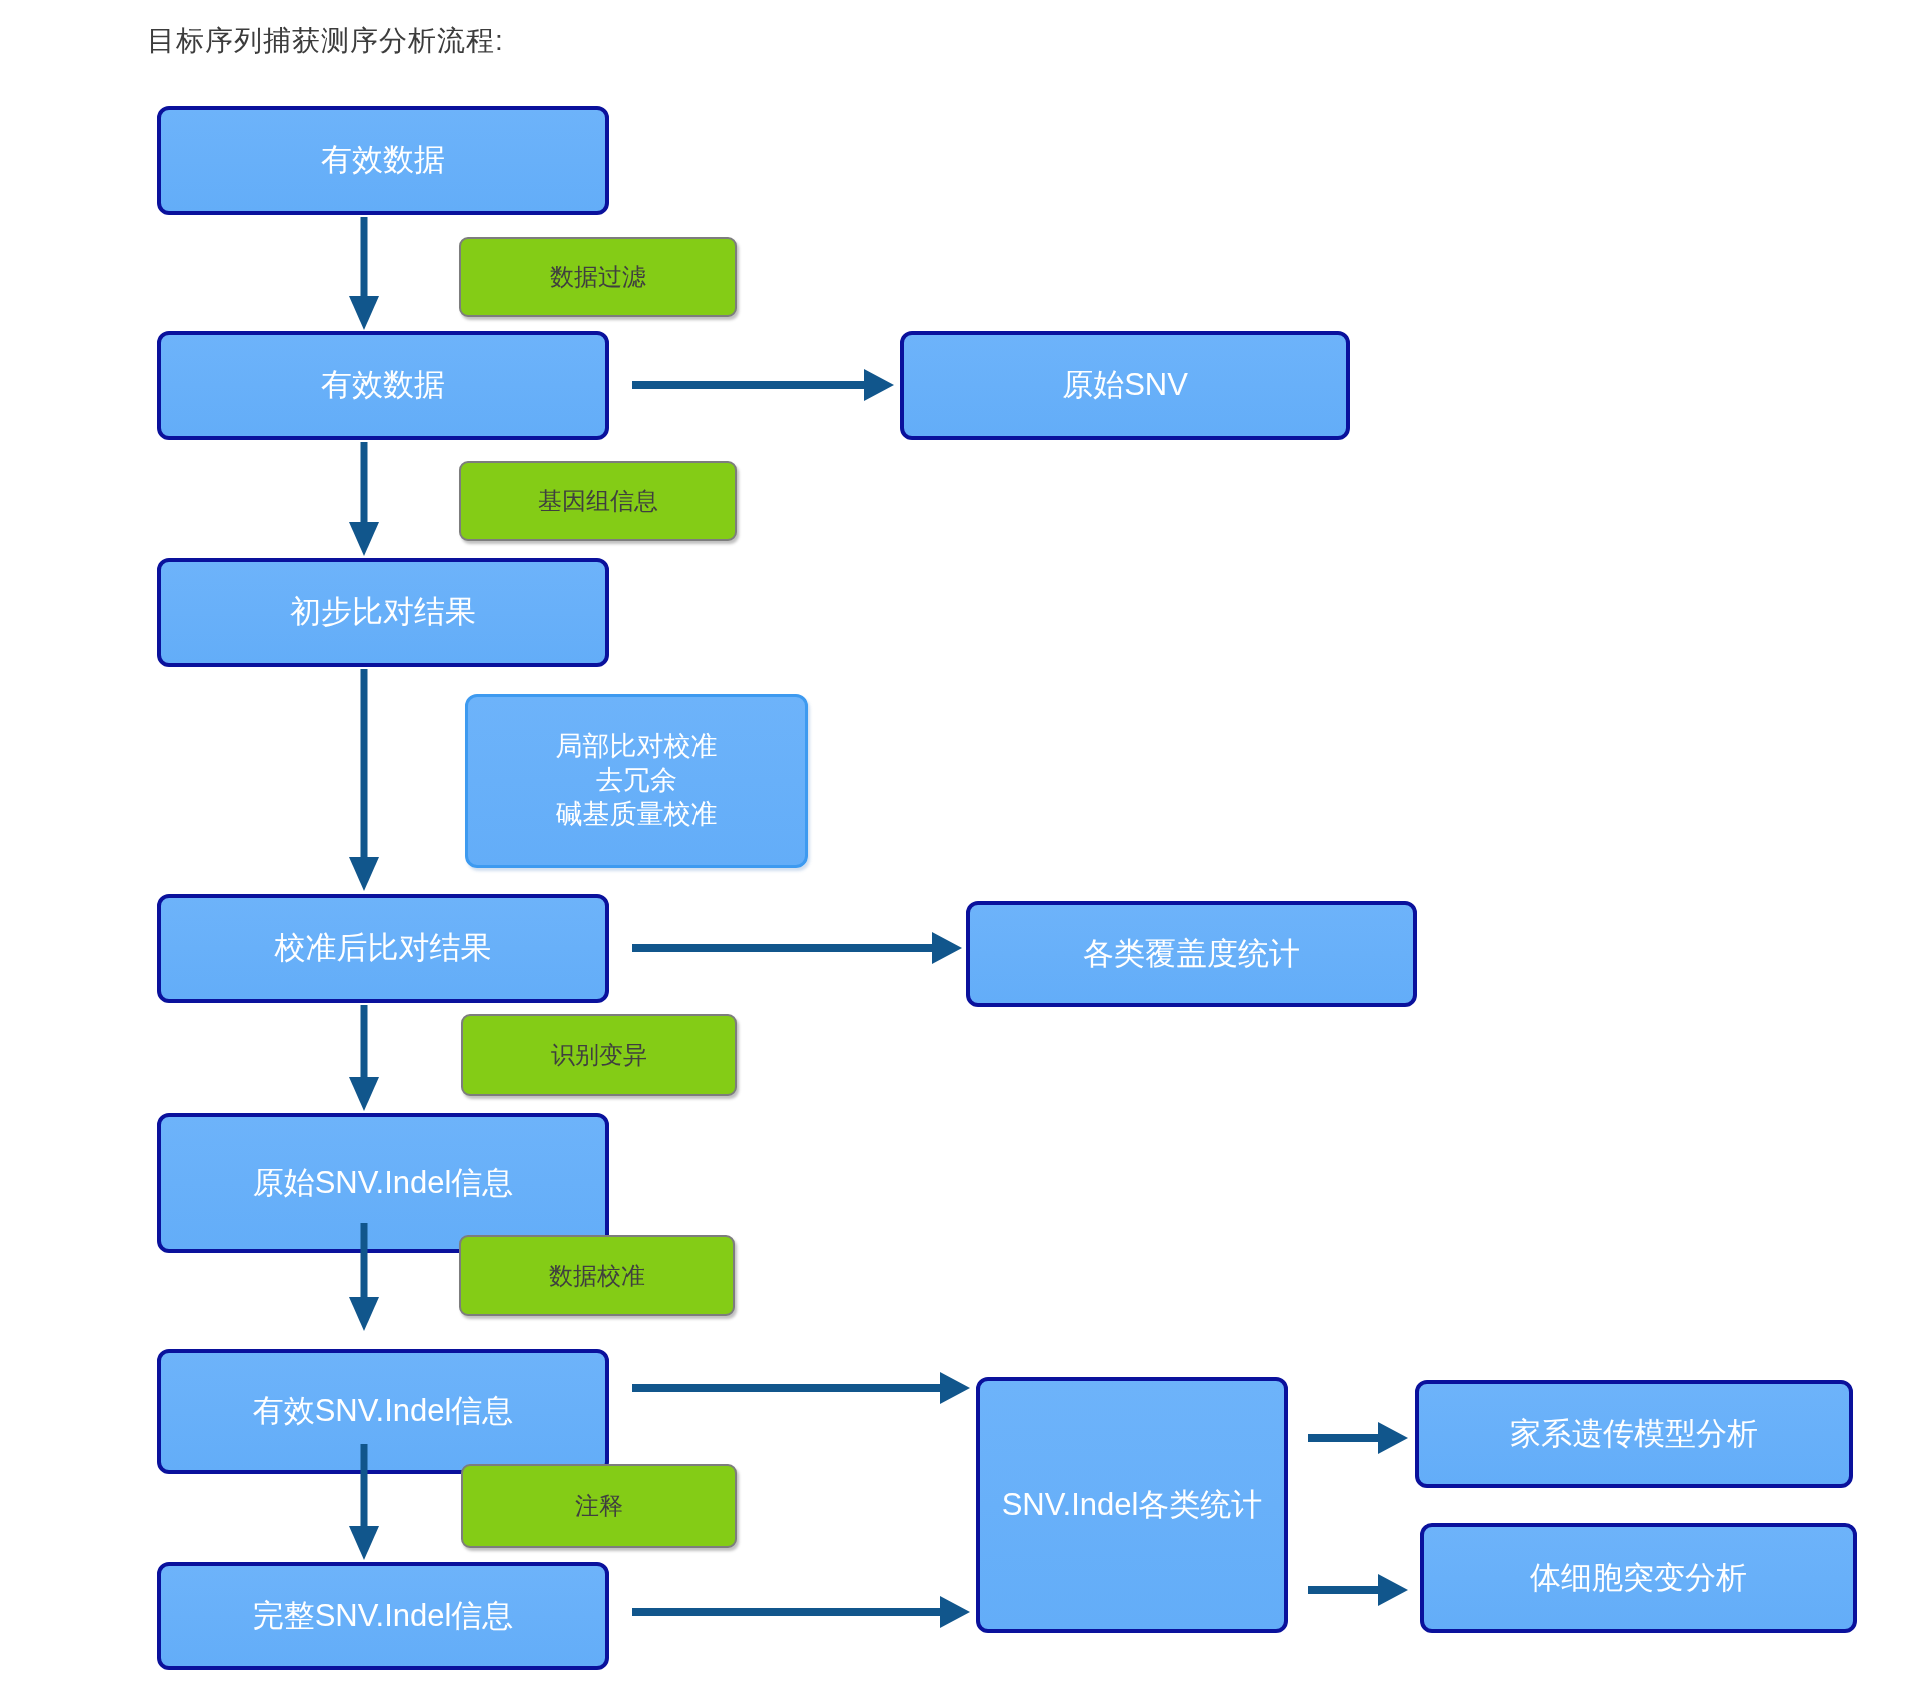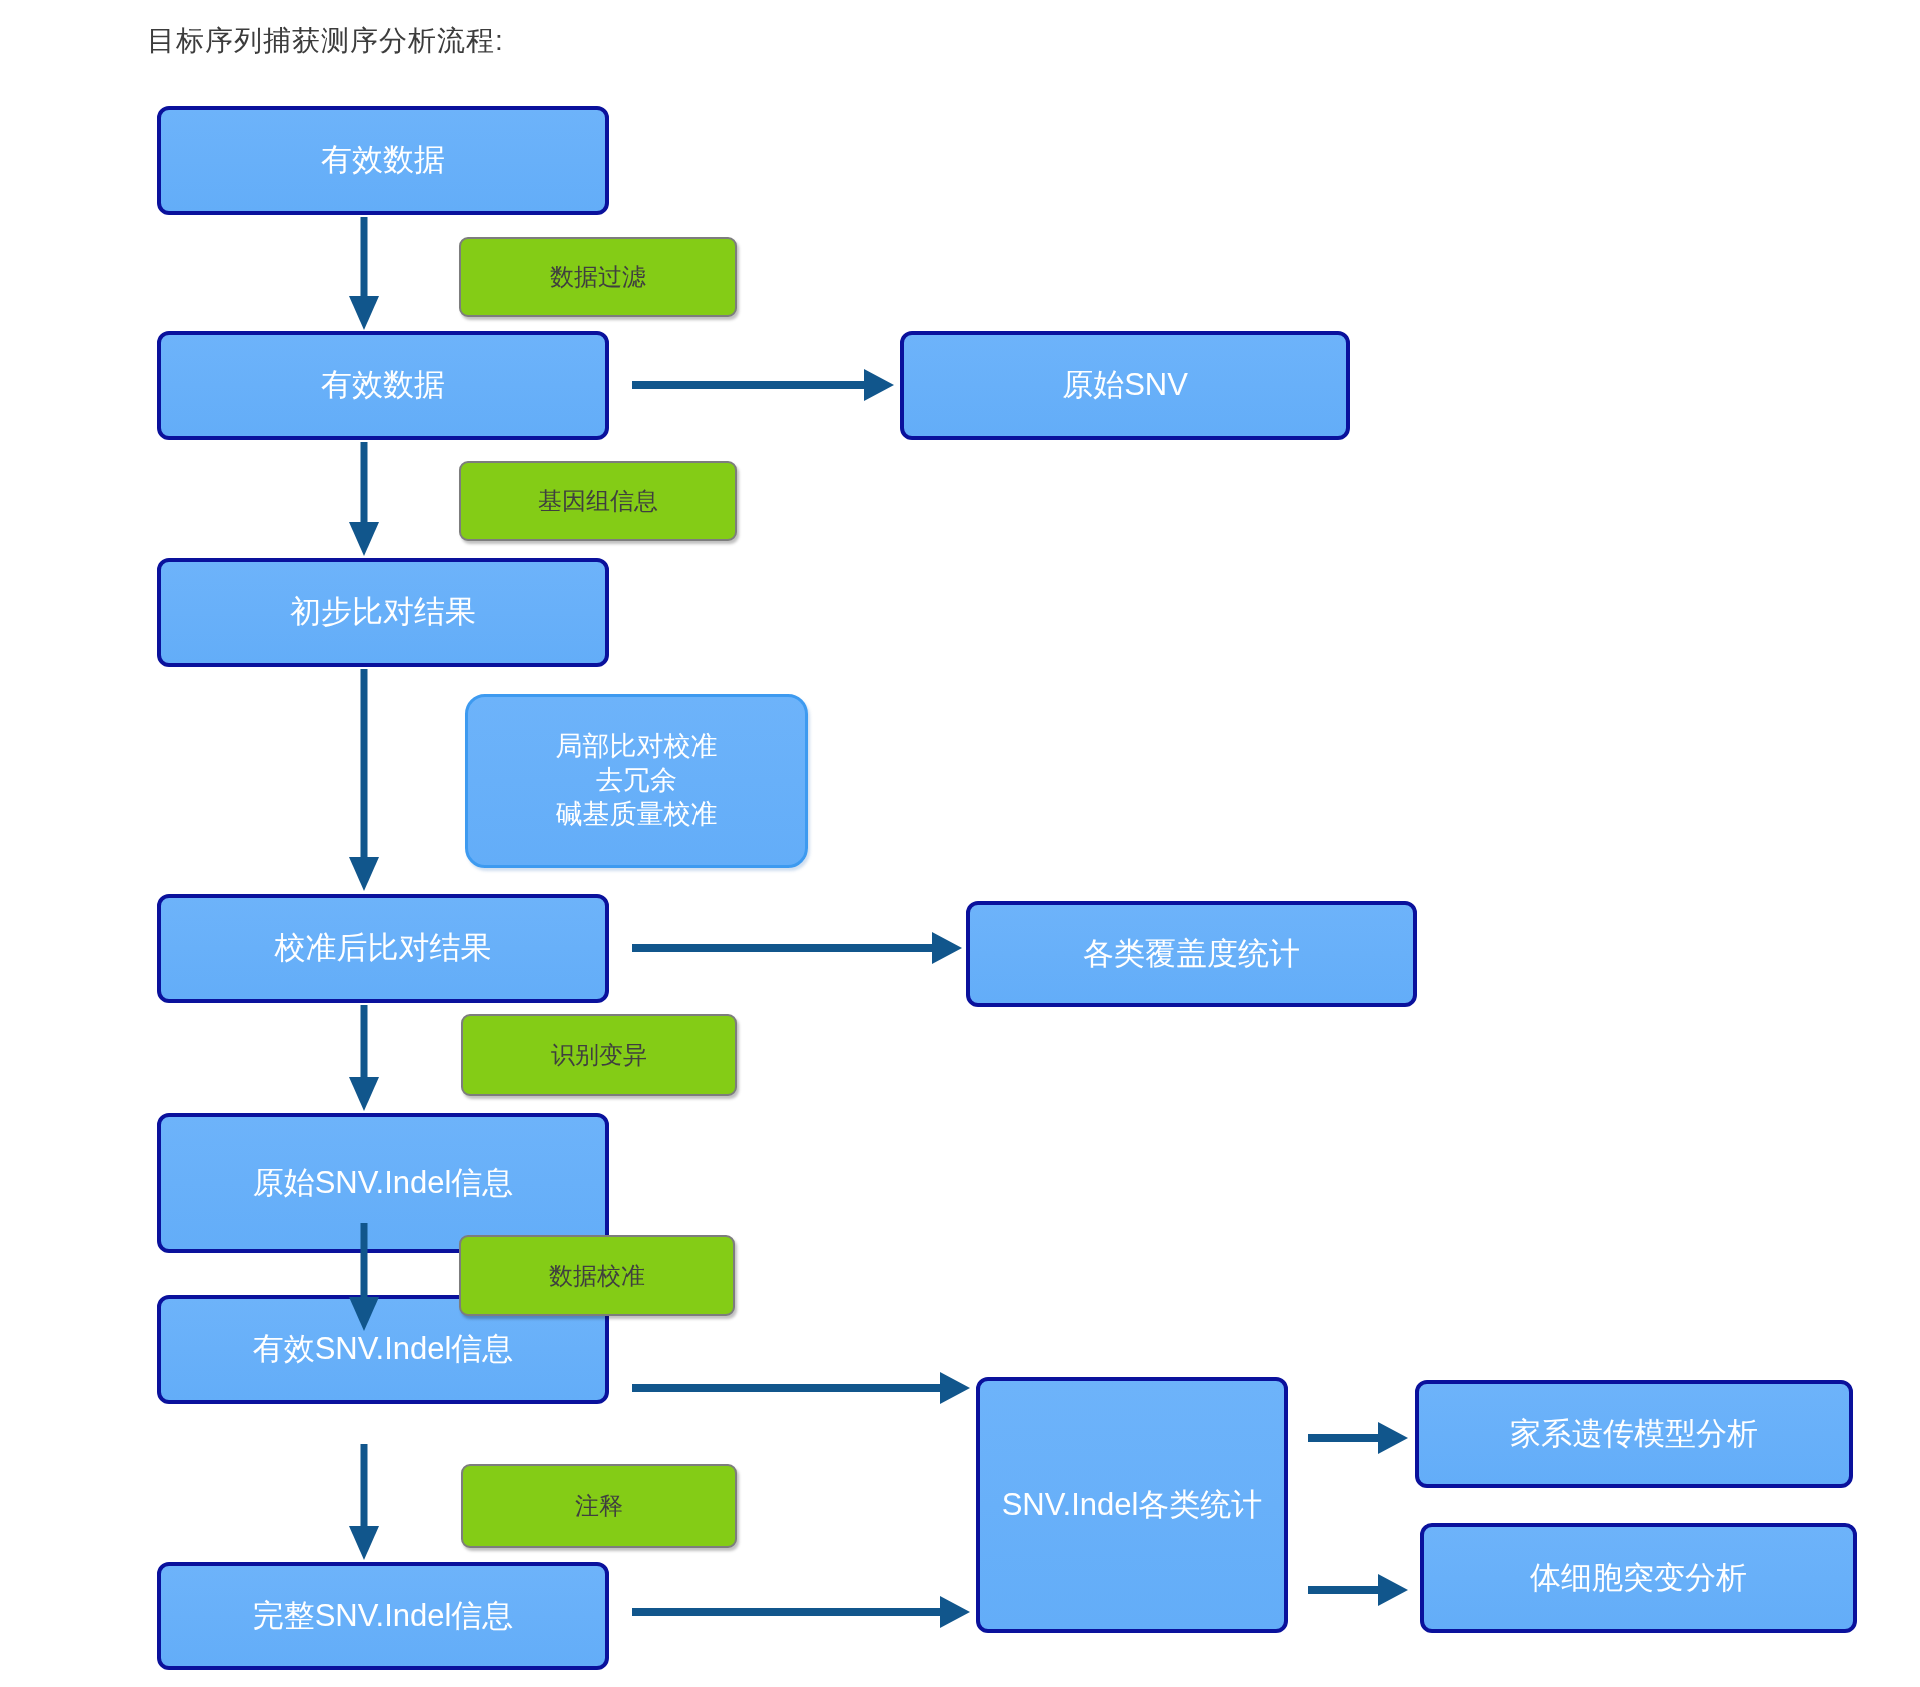--- a/index.html
+++ b/index.html
@@ -45,21 +45,21 @@
     border-radius:9px;
     color:var(--label-text);
     display:flex;align-items:center;justify-content:center;
     font-size:24px;text-align:center;
     box-shadow:2px 3px 3px rgba(0,0,0,0.25);
   }
   .process{
     position:absolute;box-sizing:border-box;
     background:linear-gradient(180deg,var(--node-fill-top),var(--node-fill));
     border:3px solid var(--process-border);
-    border-radius:20px;
+    border-radius:12px;
     color:var(--node-text);
     display:flex;align-items:center;justify-content:center;
     font-size:27px;text-align:center;
     white-space:pre-line;
     line-height:1.25;
     box-shadow:2px 3px 3px rgba(120,160,210,0.35);
   }
   .varrow{position:absolute;width:32px;}
   .varrow::before{
     content:"";position:absolute;left:50%;transform:translateX(-50%);
@@ -88,21 +88,21 @@
 
 <div class="canvas">
 
   <div class="title">目标序列捕获测序分析流程:</div>
 
   <div class="node" style="left:157px;top:106px;width:452px;height:109px">有效数据</div>
   <div class="node" style="left:157px;top:331px;width:452px;height:109px">有效数据</div>
   <div class="node" style="left:157px;top:558px;width:452px;height:109px">初步比对结果</div>
   <div class="node" style="left:157px;top:894px;width:452px;height:109px">校准后比对结果</div>
   <div class="node" style="left:157px;top:1113px;width:452px;height:140px">原始SNV.Indel信息</div>
-  <div class="node" style="left:157px;top:1295px;width:452px;height:109px">有效SNV.Indel信息</div>
+  <div class="node" style="left:157px;top:1349px;width:452px;height:125px">有效SNV.Indel信息</div>
   <div class="node" style="left:157px;top:1562px;width:452px;height:108px">完整SNV.Indel信息</div>
 
   <div class="node" style="left:900px;top:331px;width:450px;height:109px">原始SNV</div>
   <div class="node" style="left:966px;top:901px;width:451px;height:106px">各类覆盖度统计</div>
   <div class="node" style="left:976px;top:1377px;width:312px;height:256px">SNV.Indel各类统计</div>
   <div class="node" style="left:1415px;top:1380px;width:438px;height:108px">家系遗传模型分析</div>
   <div class="node" style="left:1420px;top:1523px;width:437px;height:110px">体细胞突变分析</div>
 
   <div class="steplabel" style="left:459px;top:237px;width:278px;height:80px">数据过滤</div>
   <div class="steplabel" style="left:459px;top:461px;width:278px;height:80px">基因组信息</div>

